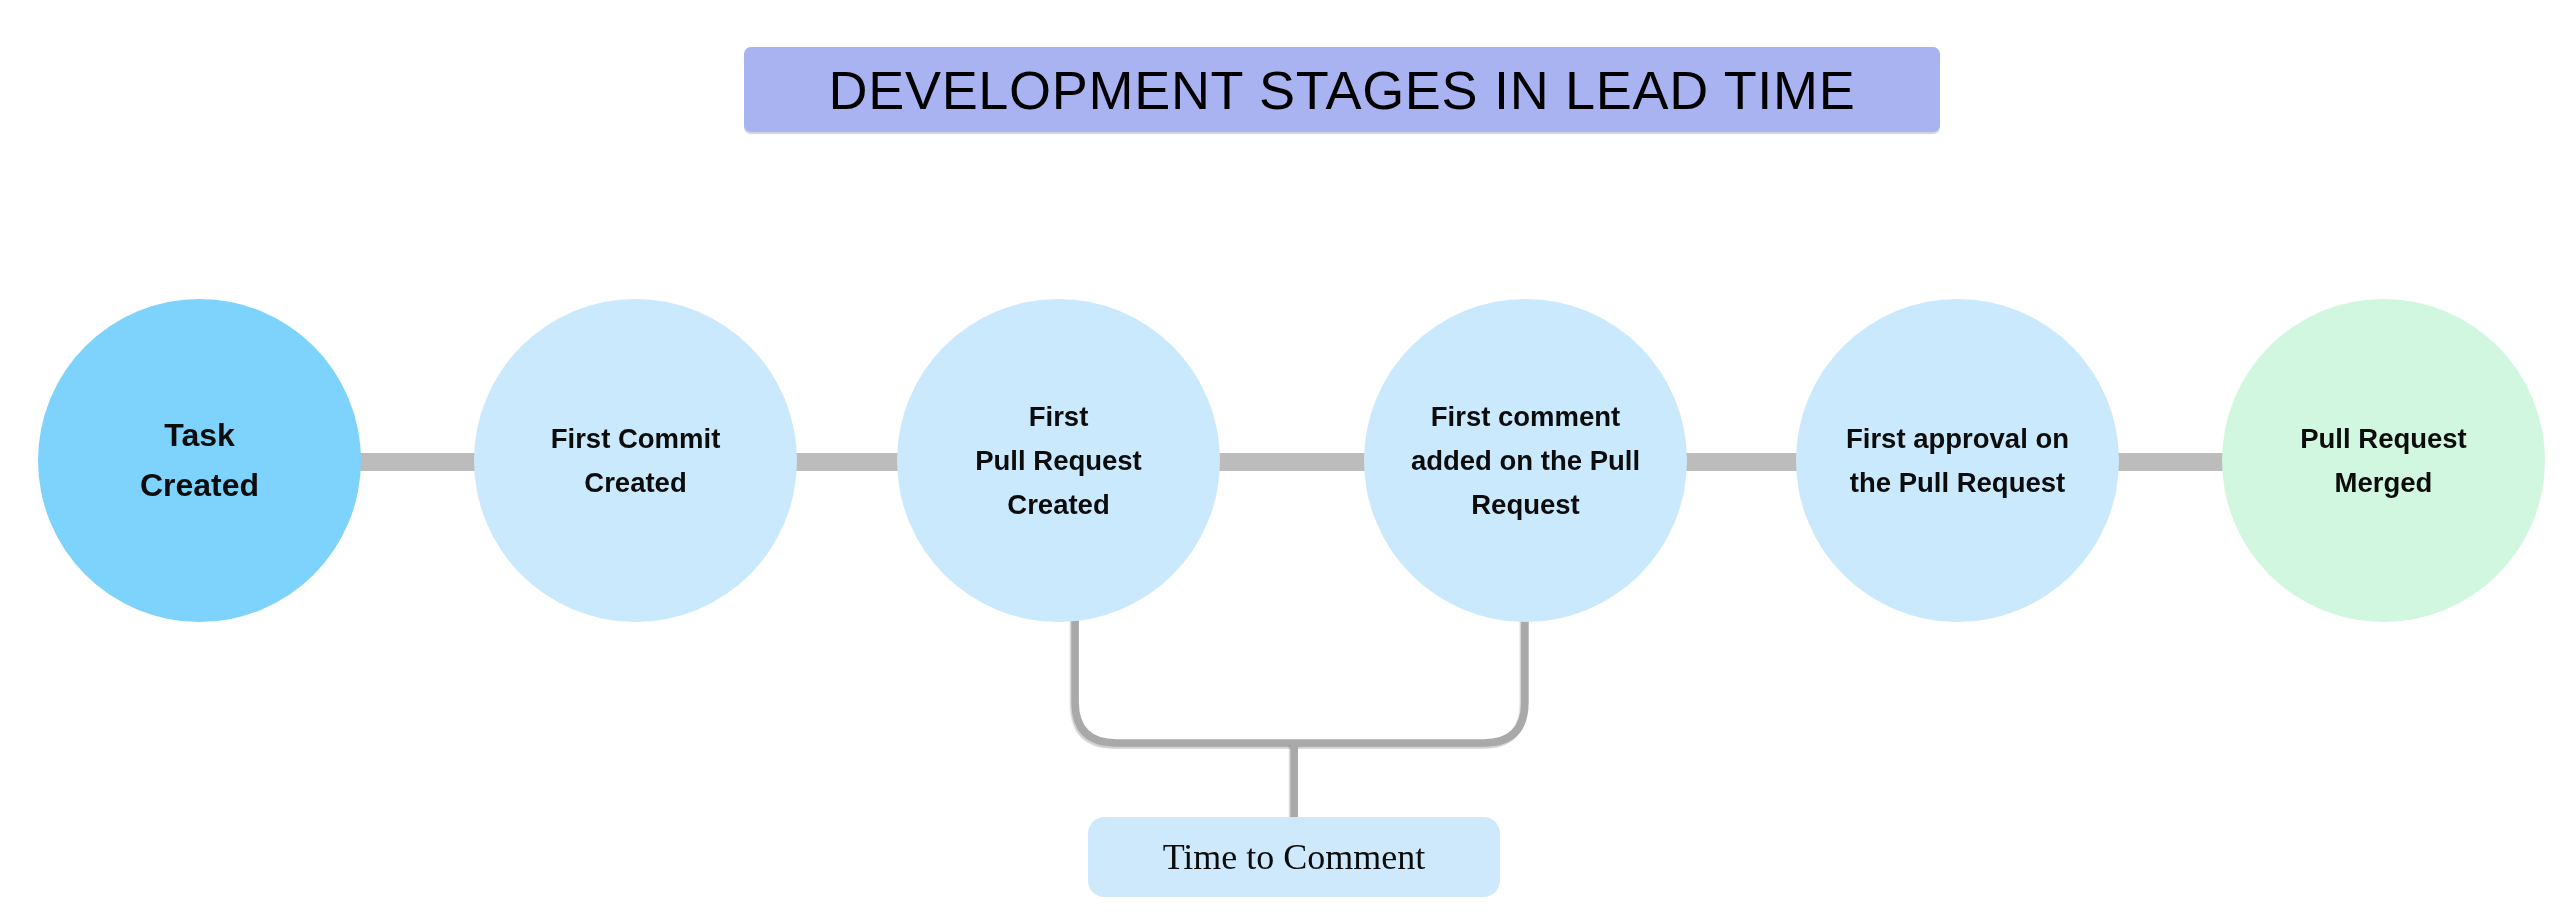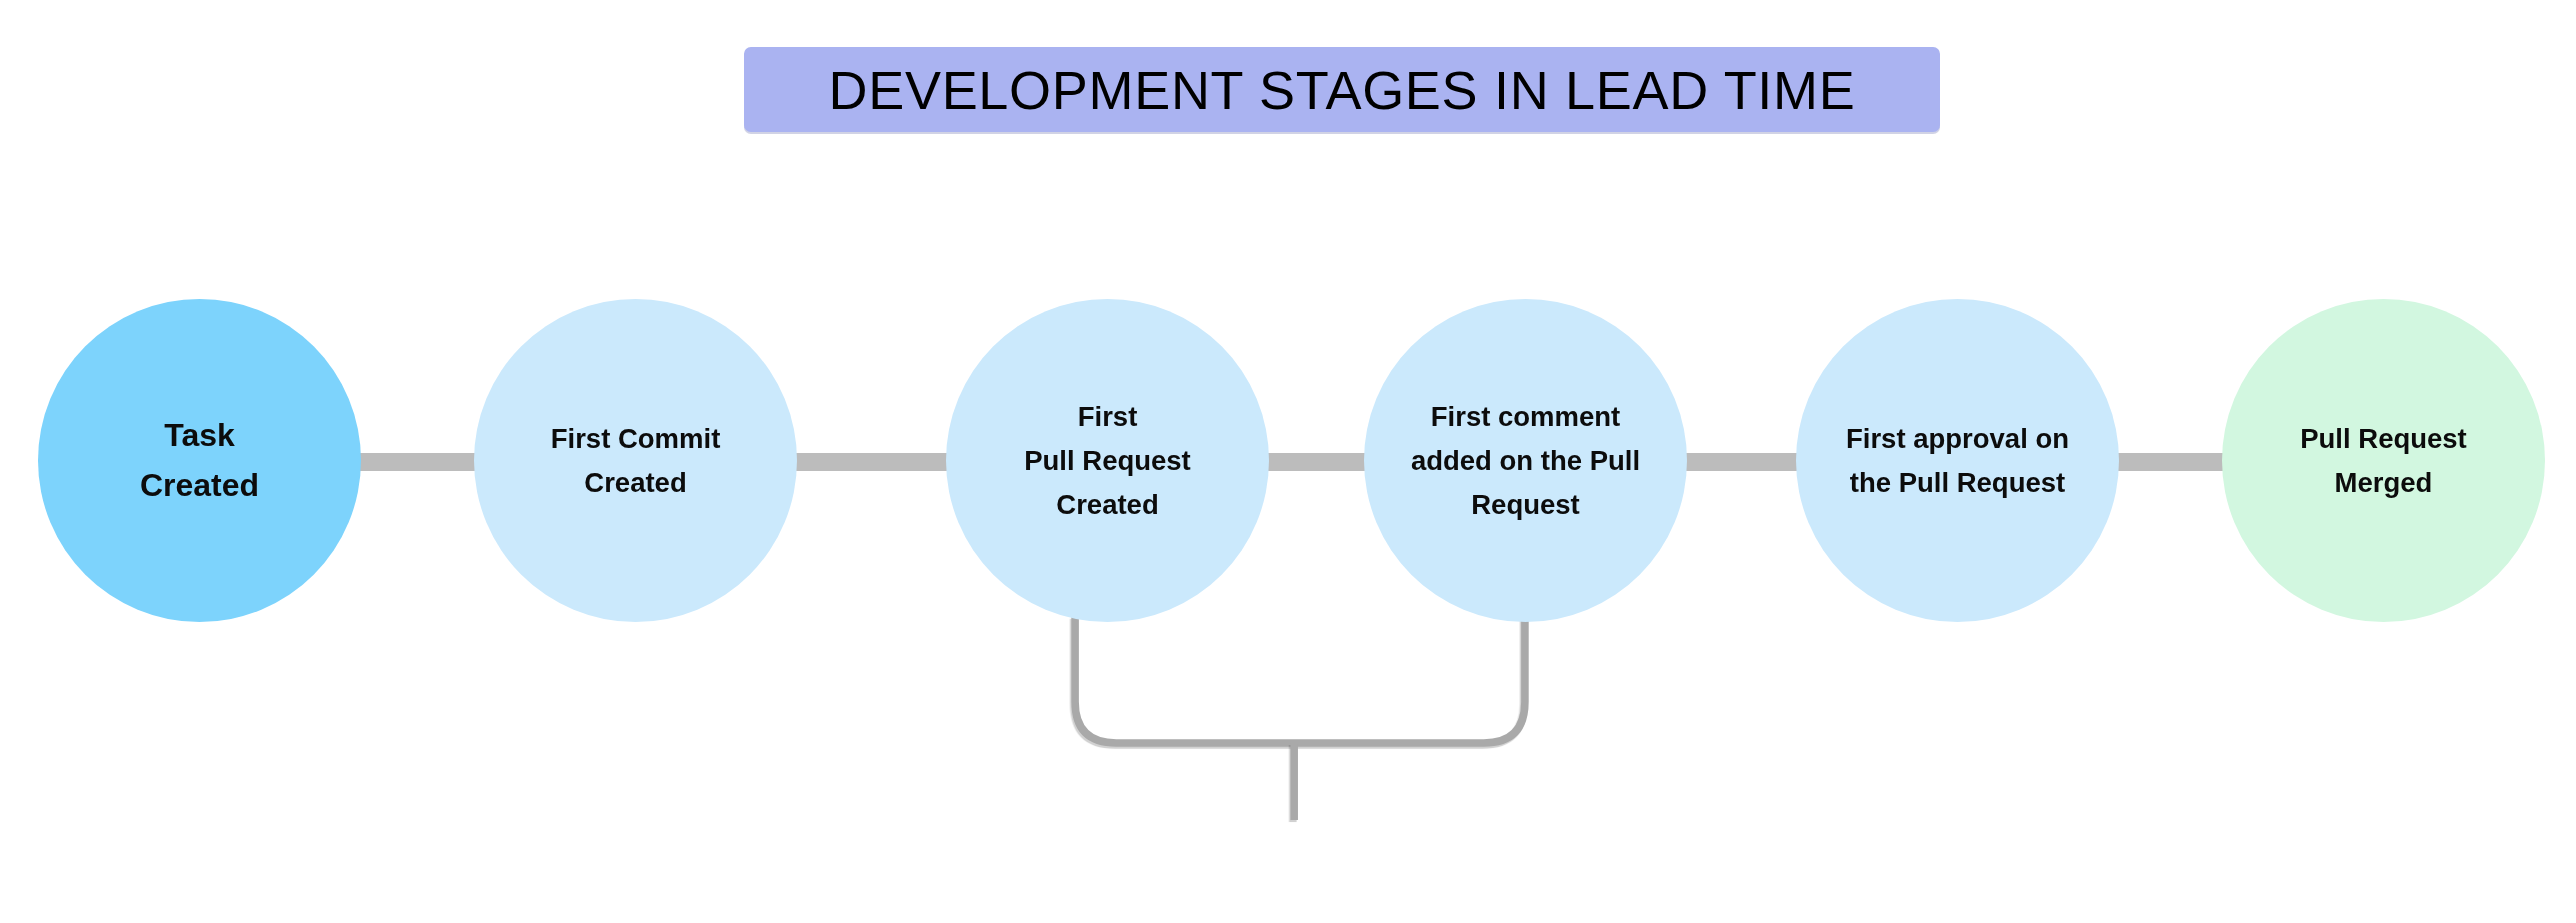--- a/index.html
+++ b/index.html
@@ -44,21 +44,21 @@
     text-align: center;
     font-weight: 700;
     font-size: 27.5px;
     line-height: 1.6;
     color: #0c0c0c;
     z-index: 2;
   }
   .stage .stage-label { white-space: pre-line; }
   .stage-1 { left: 38px;  font-size: 32px; line-height: 1.55; }
   .stage-2 { left: 474px; align-items: center; }
-  .stage-3 { left: 946px; }
+  .stage-3 { left: 897px; }
   .stage-4 { left: 1364px; }
   .stage-5 { left: 1796px; }
   .stage-6 { left: 2222px; }
 
   
   .bracket-svg {
     position: absolute;
     left: 0; top: 0;
     width: 2576px; height: 923px;
     z-index: 1;
@@ -125,15 +125,16 @@
   <div class="stage stage-5" style="background: rgb(203, 233, 252);">
     <span class="stage-label">First approval on
 the Pull Request</span>
   </div>
 
   <div class="stage stage-6" style="background: rgb(210, 247, 224);">
     <span class="stage-label">Pull Request
 Merged</span>
   </div>
 
+  <div class="annotation-box" style="background: rgb(205, 233, 251);">Time to Comment</div>
 
 </div>
 
 
 </body></html>

